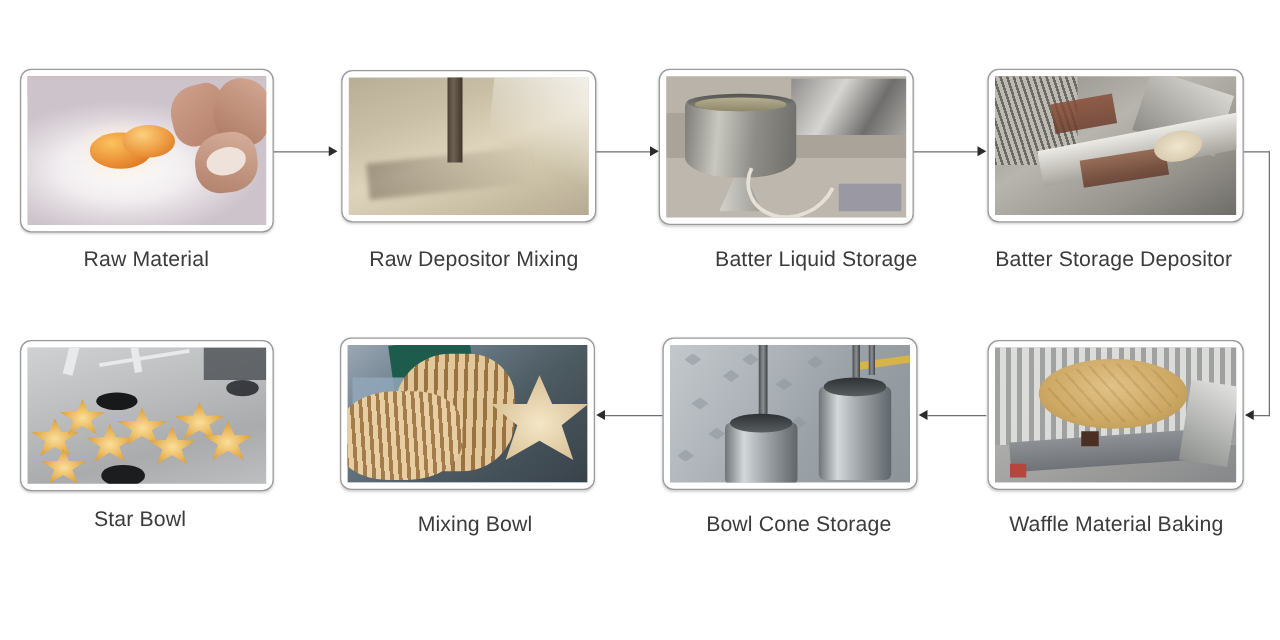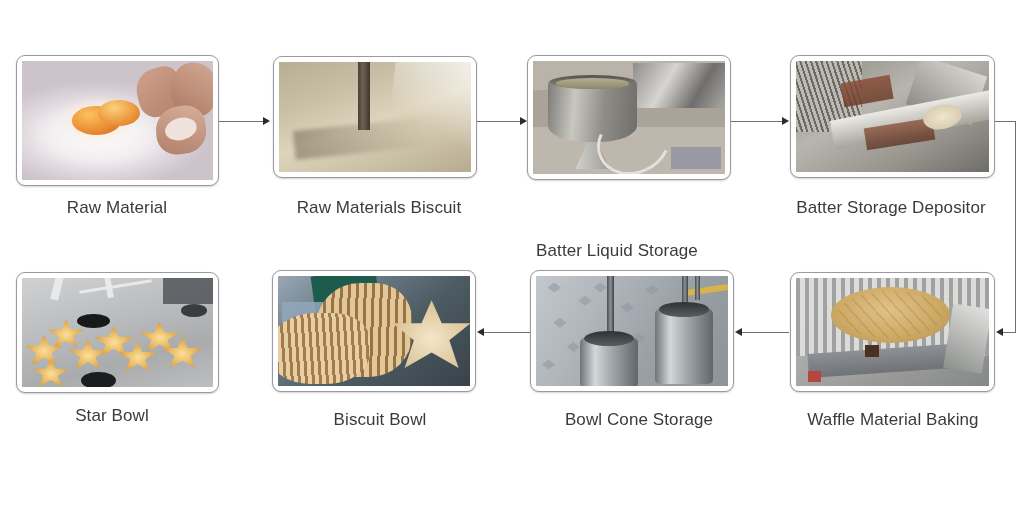--- a/index.html
+++ b/index.html
@@ -224,36 +224,36 @@
   <div class="node">
     <div class="card" style="left:273px;top:56px;width:204px;height:122px;">
       <div class="photo">
         <div class="ph p2">
             <div class="dk"></div>
             <div class="bar"></div>
             <div class="gl"></div>
           </div>
       </div>
     </div>
-    <div class="label" style="left:379px;top:198px;">Raw Materials Biscuit</div>
+    <div class="label" style="left:379px;top:198px;">Raw Depositor Mixing</div>
   </div>
 
   <div class="node">
     <div class="card" style="left:527px;top:55px;width:204px;height:125px;">
       <div class="photo">
         <div class="ph p3">
           <div class="mach"></div>
             <div class="blu"></div>
           <div class="stand"></div>
             <div class="bowl"></div>
             <div class="hose"></div>
         </div>
       </div>
     </div>
-    <div class="label" style="left:617px;top:198px;margin-top:43px;">Batter Liquid Storage</div>
+    <div class="label" style="left:653px;top:198px;">Batter Liquid Storage</div>
   </div>
 
   <div class="node">
     <div class="card" style="left:790px;top:55px;width:205px;height:123px;">
       <div class="photo">
         <div class="ph p4">
           <div class="grid"></div>
             <div class="rust"></div>
             <div class="arm"></div>
           <div class="plate"></div>
@@ -295,21 +295,21 @@
       <div class="photo">
         <div class="ph p6">
           <div class="grn"></div>
             <div class="blu"></div>
           <div class="wf wf2"></div>
             <div class="wf wf1"></div>
             <div class="star"></div>
         </div>
       </div>
     </div>
-    <div class="label" style="left:380px;top:410px;">Biscuit Bowl</div>
+    <div class="label" style="left:380px;top:410px;">Mixing Bowl</div>
   </div>
 
   <div class="node">
     <div class="card" style="left:530px;top:270px;width:204px;height:122px;">
       <div class="photo">
         <div class="ph p7">
           <div class="spk" style="left:6%;top:6%;"></div>
           <div class="spk" style="left:22%;top:18%;"></div>
           <div class="spk" style="left:9%;top:38%;"></div>
           <div class="spk" style="left:30%;top:6%;"></div>

